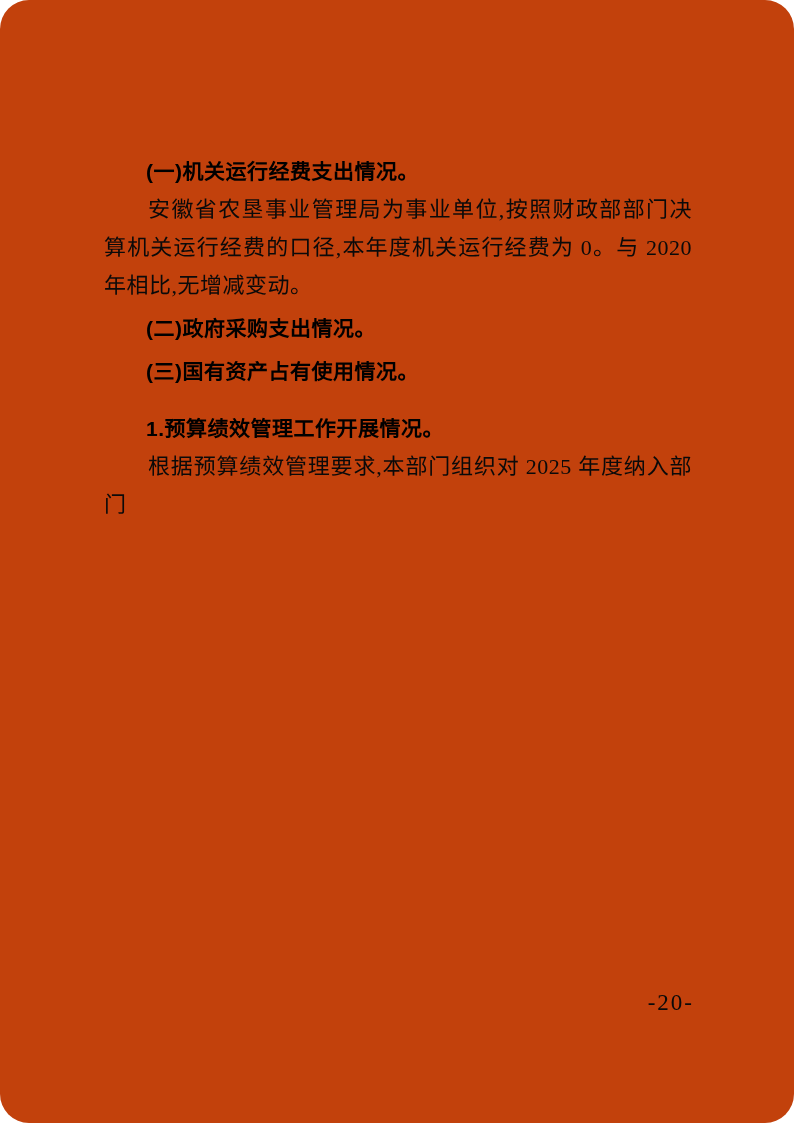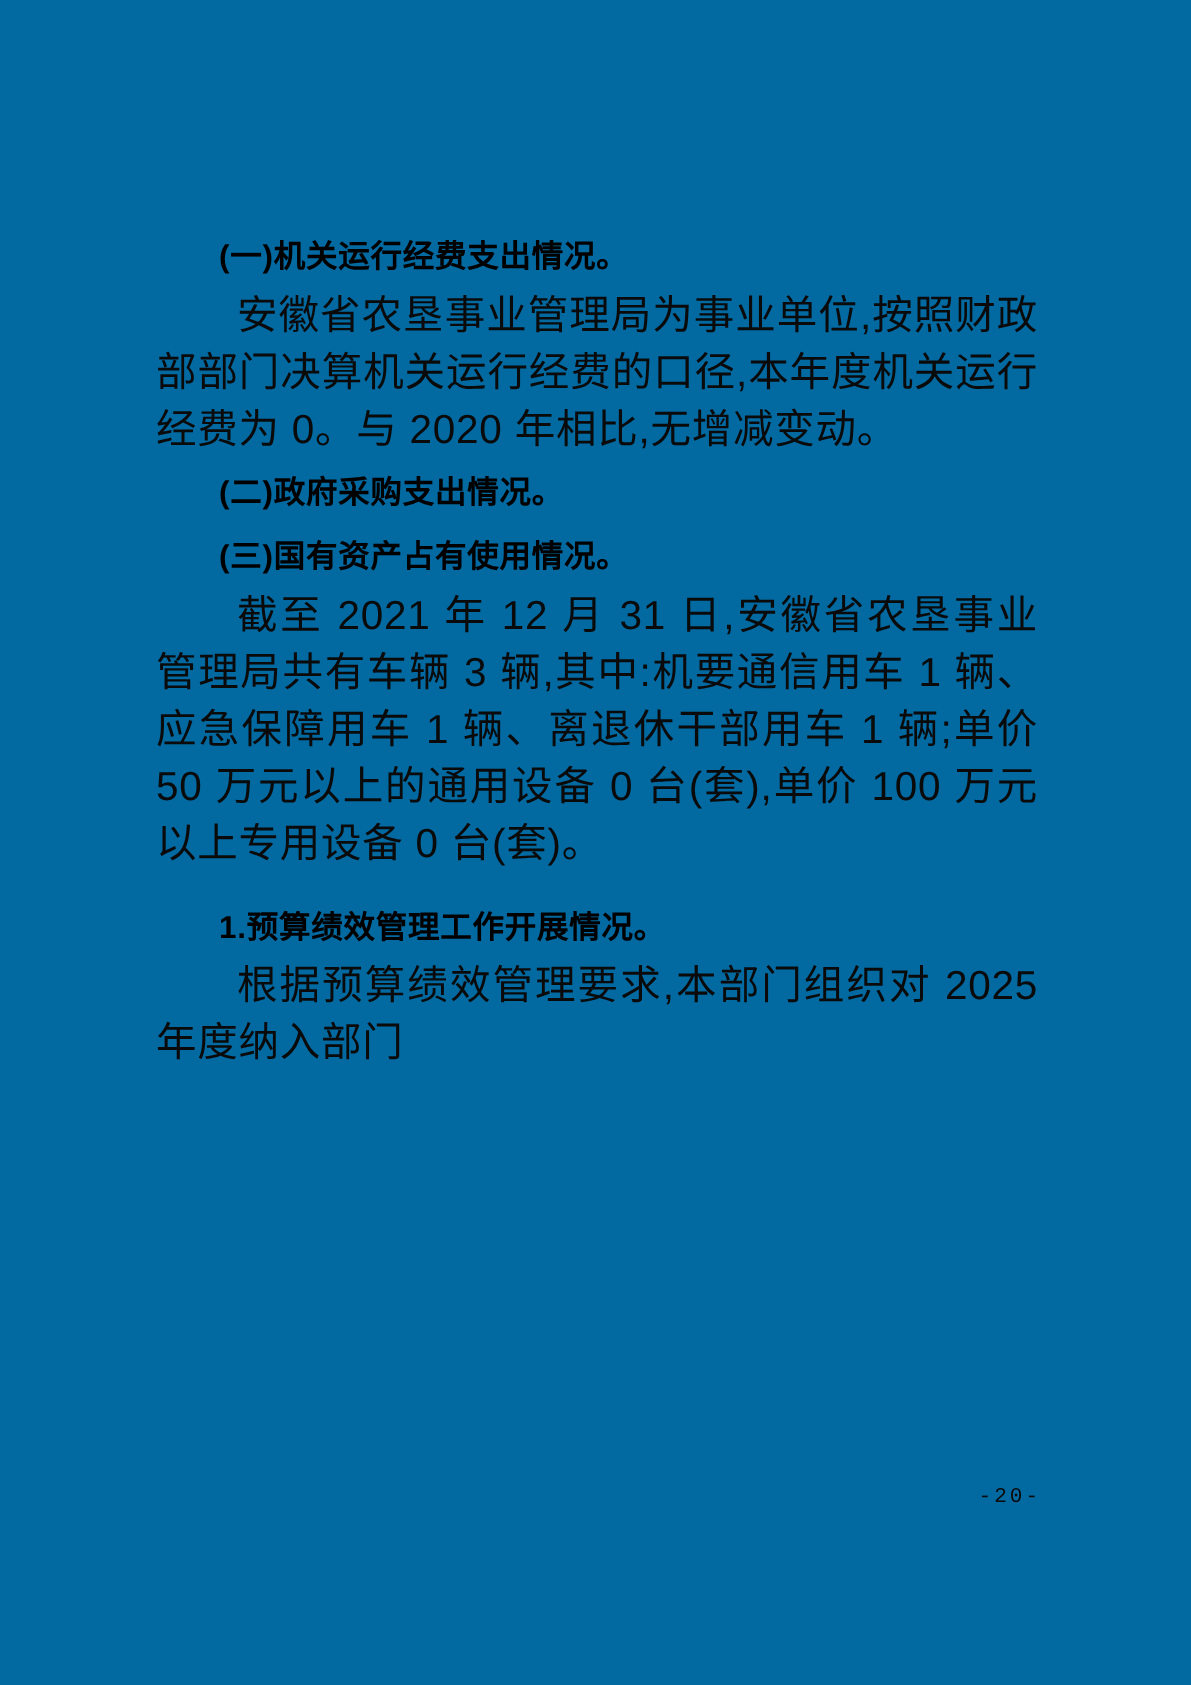--- a/index.html
+++ b/index.html
@@ -2,34 +2,35 @@
 <html lang="zh-CN"><head>
 <meta charset="utf-8">
 <title>Document Page</title>
 <style>
   * { margin: 0; padding: 0; box-sizing: border-box; }
   html, body { background: #ffffff; }
   .page {
     position: relative;
     width: 794px;
     height: 1123px;
-    background: #0369a1;
+    background: #c2410c;
     color: #000000;
     overflow: hidden;
     margin: 0 auto;
+    border-radius: 29px;
   }
   .content {
     position: absolute;
     left: 104px;
     top: 148px;
     width: 588px;
   }
   .para {
-    font-family: Liberation Sans, sans-serif;
-    font-size: 27px;
+    font-family: Liberation Serif, serif;
+    font-size: 22px;
     line-height: 38px;
     text-align: justify;
     text-indent: 2em;
     color: #0a0a0a;
     letter-spacing: 0.5px;
   }
   .hd {
     font-family: "Liberation Sans", "DejaVu Sans", sans-serif;
     font-size: 21px;
     line-height: 38px;
@@ -37,42 +38,41 @@
     text-indent: 2em;
     margin-top: 5px;
     color: #000000;
     letter-spacing: 0.5px;
   }
   .hd.sub { margin-top: 19px; }
   .page-number {
     position: absolute;
     top: 990px;
     right: 100px;
-    font-family: Liberation Mono, monospace;
-    font-size: 14px;
+    font-family: Liberation Serif, serif;
+    font-size: 23px;
     letter-spacing: 2px;
     color: #0a0a0a;
   }
 </style>
 </head>
 <body>
 
 <div class="page">
   <main class="content">
 
     <h2 class="hd">(一)机关运行经费支出情况。</h2>
 
     <p class="para">安徽省农垦事业管理局为事业单位,按照财政部部门决算机关运行经费的口径,本年度机关运行经费为 0。与 2020 年相比,无增减变动。</p>
 
     <h2 class="hd">(二)政府采购支出情况。</h2>
 
 
     <h2 class="hd">(三)国有资产占有使用情况。</h2>
 
-    <p class="para">截至 2021 年 12 月 31 日,安徽省农垦事业管理局共有车辆 3 辆,其中:机要通信用车 1 辆、应急保障用车 1 辆、离退休干部用车 1 辆;单价 50 万元以上的通用设备 0 台(套),单价 100 万元以上专用设备 0 台(套)。</p>
 
 
     <h3 class="hd sub">1.预算绩效管理工作开展情况。</h3>
 
     <p class="para">根据预算绩效管理要求,本部门组织对 2025 年度纳入部门</p>
 
   </main>
 
   <div class="page-number">-20-</div>
 </div>

